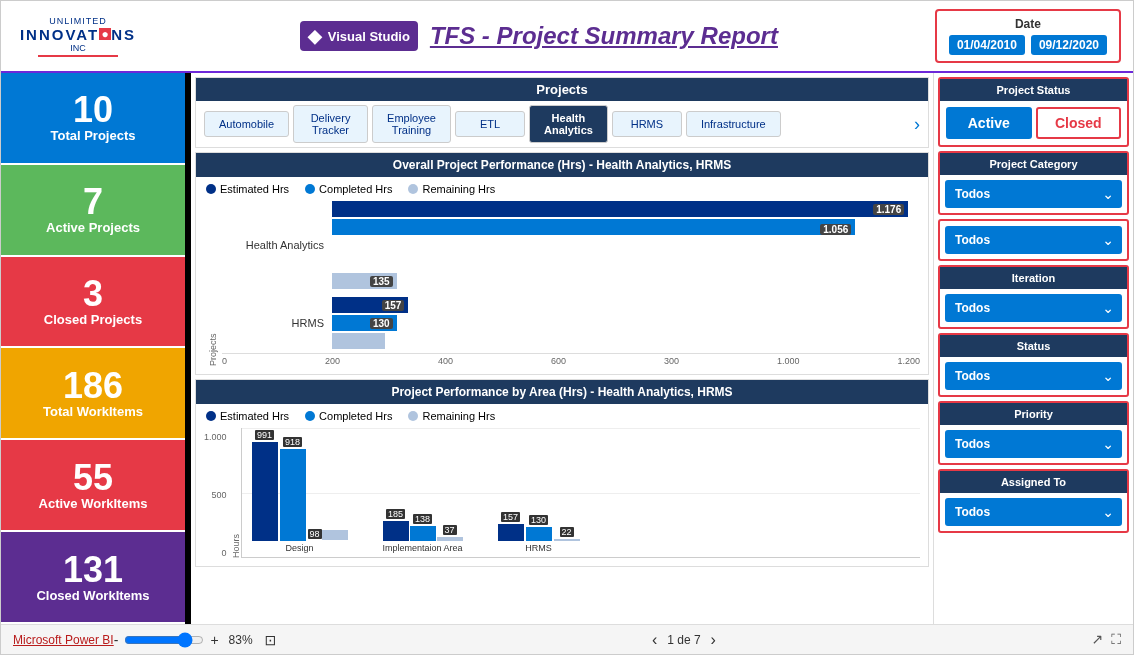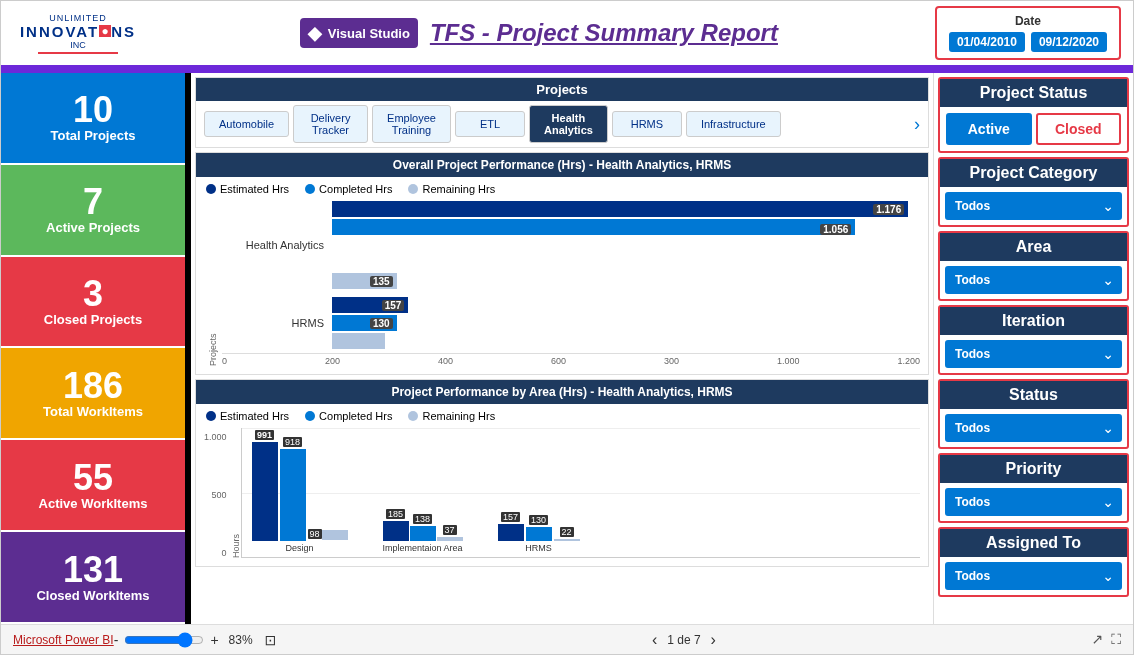--- a/index.html
+++ b/index.html
@@ -1,21 +1,21 @@
 <!DOCTYPE html>
 <html><head>
   <meta charset="utf-8">
   <style>
     * { box-sizing: border-box; margin: 0; padding: 0; }
     body { font-family: 'Segoe UI', Arial, sans-serif; background: #f0f0f0; width: 1134px; height: 655px; overflow: hidden; font-size: 12px; }
 
     .main-container { width: 1134px; height: 655px; display: flex; flex-direction: column; background: #fff; border: 1px solid #ccc; }
 
     
-    .header { display: flex; align-items: center; padding: 8px 12px; background: #fff; border-bottom: 8px solid #6d28d9; height: 72px; }
+    .header { display: flex; align-items: center; padding: 8px 12px; background: #fff; border-bottom: 2px solid #6d28d9; height: 72px; }
     .logo-area { width: 130px; display: flex; flex-direction: column; align-items: center; }
     .title-area { flex: 1; display: flex; align-items: center; justify-content: center; gap: 12px; }
     .date-box { border: 2px solid #e63946; border-radius: 4px; padding: 6px 12px; text-align: center; }
     .date-label { font-size: 12px; color: #333; font-weight: 600; margin-bottom: 4px; }
     .date-values { display: flex; gap: 6px; align-items: center; }
     .date-val { background: #0078d4; color: white; border-radius: 3px; padding: 3px 8px; font-size: 12px; font-weight: bold; }
 
     
     .body-area { display: flex; flex: 1; overflow: hidden; }
 
@@ -46,21 +46,21 @@
     
     .chart-section { background: #fff; border: 1px solid #ddd; margin-bottom: 4px; padding: 0; }
     .chart-header { background: #1e3a5f; color: white; text-align: center; font-size: 12px; font-weight: bold; padding: 5px; }
     .chart-legend { display: flex; gap: 16px; padding: 6px 10px; font-size: 11px; align-items: center; }
     .legend-dot { width: 10px; height: 10px; border-radius: 50%; display: inline-block; margin-right: 4px; }
     .legend-item { display: flex; align-items: center; }
 
     
     .right-panel { width: 200px; display: flex; flex-direction: column; gap: 4px; padding: 4px; border-left: 1px solid #ddd; }
     .panel-section { border: 2px solid #e63946; border-radius: 3px; }
-    .panel-header { background: #1e3a5f; color: white; font-size: 16px; font-weight: bold; text-align: center; padding: 5px; }
+    .panel-header { background: #1e3a5f; color: white; font-size: 11px; font-weight: bold; text-align: center; padding: 5px; }
     .panel-status-buttons { display: flex; gap: 4px; padding: 6px; }
     .status-btn { flex: 1; padding: 6px; border: 2px solid #0078d4; border-radius: 3px; text-align: center; font-size: 14px; font-weight: bold; cursor: pointer; }
     .status-btn.active-btn { background: #0078d4; color: white; }
     .status-btn.closed-btn { background: white; color: #e63946; border-color: #e63946; }
     .dropdown-container { padding: 5px; }
     .dropdown-select { width: 100%; padding: 5px 8px; border: 2px solid #0078d4; border-radius: 3px; background: #0078d4; color: white; font-size: 12px; font-weight: 600; appearance: none; cursor: pointer; }
     .dropdown-wrapper { position: relative; }
     .dropdown-arrow { position: absolute; right: 8px; top: 50%; transform: translateY(-50%); color: white; pointer-events: none; font-size: 14px; }
 
     
@@ -248,21 +248,21 @@
           </div>
           <div style="font-size:9px;color:#666;writing-mode:vertical-rl;transform:rotate(180deg);display:flex;align-items:center;">Hours</div>
           <div style="flex:1;display:flex;align-items:flex-end;gap:30px;padding:4px 10px;border-left:1px solid #ccc;border-bottom:1px solid #ccc;height:130px;position:relative;">
 
             <div style="position:absolute;top:0;left:0;right:0;height:1px;background:#ddd;opacity:0.5;"></div>
             <div style="position:absolute;top:50%;left:0;right:0;height:1px;background:#ddd;opacity:0.5;"></div>
 
             <div style="display:flex;flex-direction:column;align-items:center;">
               <div style="display:flex;align-items:flex-end;gap:2px;height:110px;">
                 <div style="position:relative;display:flex;flex-direction:column;align-items:center;">
-                  <span style="font-size:9px;background:#333;color:white;padding:0 2px;border-radius:1px;margin-bottom:2px;font-weight:bold;">991</span>
+                  <span style="font-size:9px;background:#333;color:white;padding:0 2px;border-radius:1px;margin-bottom:2px;">991</span>
                   <div style="width:26px;height:99px;background:#003087;"></div>
                 </div>
                 <div style="position:relative;display:flex;flex-direction:column;align-items:center;">
                   <span style="font-size:9px;background:#333;color:white;padding:0 2px;border-radius:1px;margin-bottom:2px;">918</span>
                   <div style="width:26px;height:92px;background:#0078d4;"></div>
                 </div>
                 <div style="position:relative;display:flex;align-items:center;justify-content:flex-end;">
                   <span style="font-size:9px;background:#333;color:white;padding:0 2px;border-radius:1px;margin-bottom:2px;">98</span>
                   <div style="width:26px;height:10px;background:#b0c4de;"></div>
                 </div>
@@ -327,21 +327,20 @@
           <div class="dropdown-wrapper">
             <select class="dropdown-select">
               <option>Todos</option>
             </select>
             <span class="dropdown-arrow">⌄</span>
           </div>
         </div>
       </div>
 
       <div class="panel-section">
-        <div class="panel-header">Area</div>
         <div class="dropdown-container">
           <div class="dropdown-wrapper">
             <select class="dropdown-select">
               <option>Todos</option>
             </select>
             <span class="dropdown-arrow">⌄</span>
           </div>
         </div>
       </div>
 

